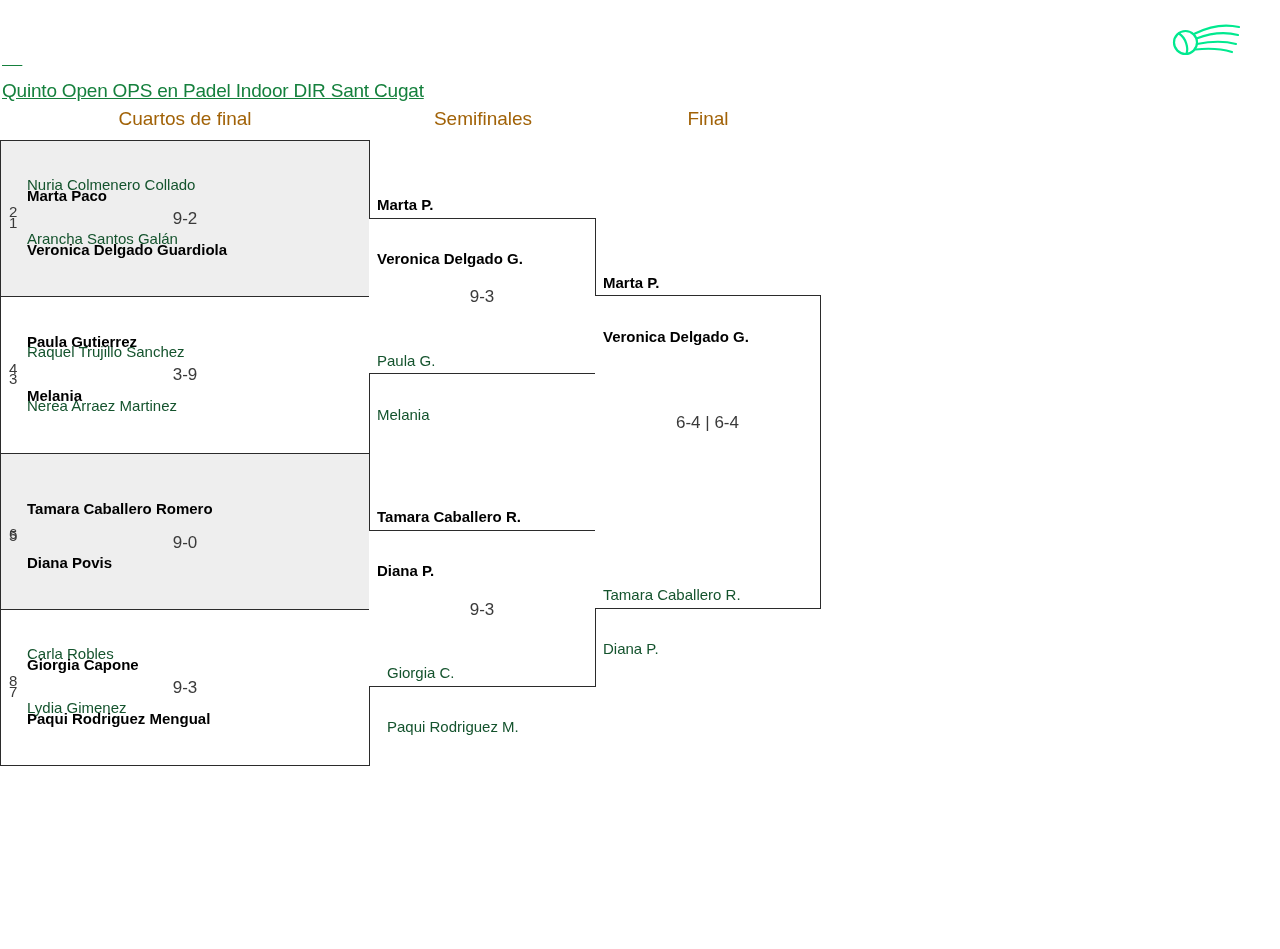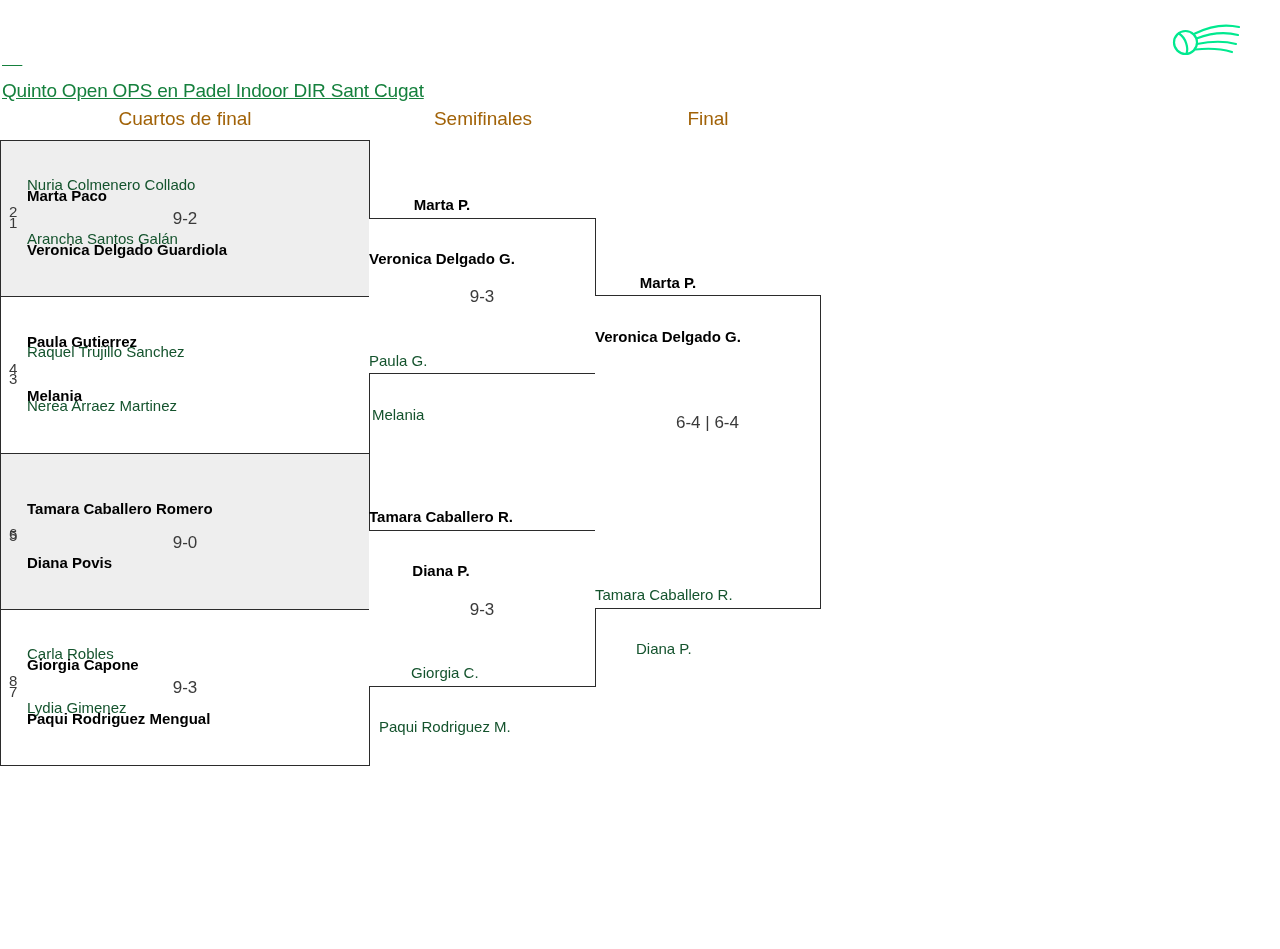--- a/index.html
+++ b/index.html
@@ -121,22 +121,22 @@
     font-size: 17px;
     color: #3a3a3a;
     line-height: 18px;
   }
 
   
   .float-slot {
     position: absolute;
     display: flex;
     align-items: flex-start;
+    padding-left: 8px;
     box-sizing: border-box;
-    text-align: center;
   }
 
   
   
   #qf-0 { left: 0px; top: 0px;   width: 370px; height: 157px; }
   #qf-1 { left: 0px; top: 156px; width: 370px; height: 158px; }
   #qf-2 { left: 0px; top: 313px; width: 370px; height: 157px; }
   #qf-3 { left: 0px; top: 469px; width: 370px; height: 157px; }
 
   
@@ -196,20 +196,21 @@
   </div>
 
   <div class="match" id="qf-1">
     <div class="slot top">
       <span class="seed">3</span>
       <span class="names">
         <span class="name-line">Raquel Trujillo Sanchez</span>
         <span class="name-line">Nerea Arraez Martinez</span>
       </span>
     </div>
+    <div class="score" style="top:69px;">3-9</div>
     <div class="slot bottom">
       <span class="seed">4</span>
       <span class="names winner">
         <span class="name-line">Paula Gutierrez</span>
         <span class="name-line">Melania</span>
       </span>
     </div>
   </div>
 
   <div class="match shaded" id="qf-2">

